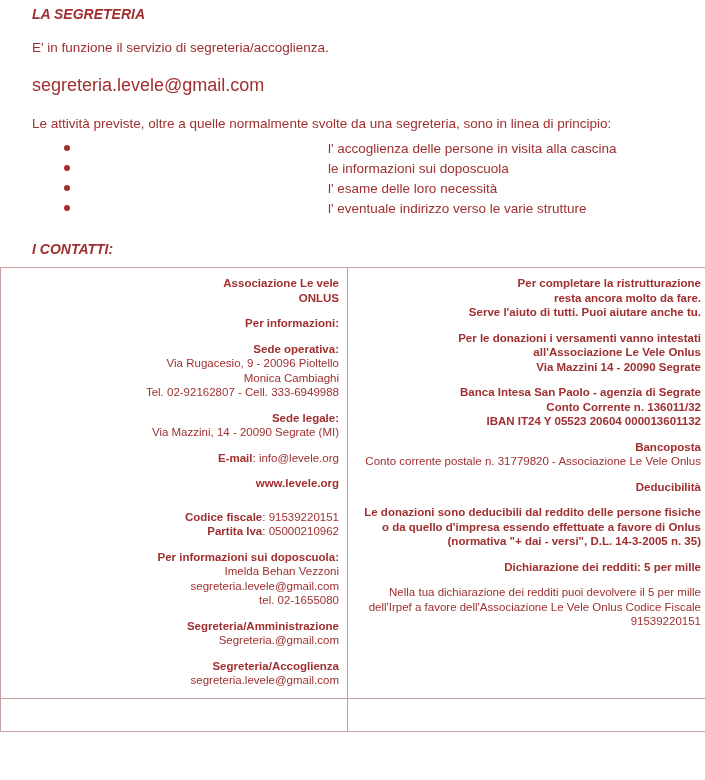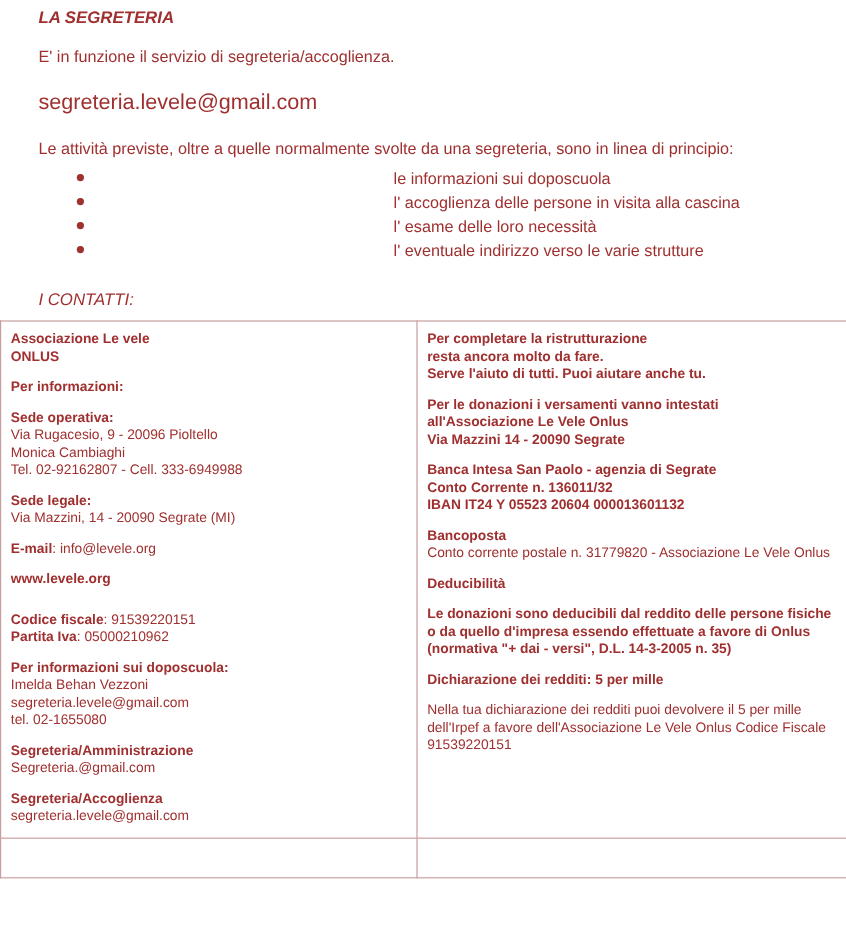--- a/index.html
+++ b/index.html
@@ -63,21 +63,21 @@
     left: 36px;
     top: 6px;
     width: 6px;
     height: 6px;
     border-radius: 50%;
     background: #a03030;
     display: block;
   }
   .contatti-title {
     font-style: italic;
-    font-weight: normal;
+    font-weight: bold;
     font-size: 14px;
     color: #a03030;
     margin: 18px 0 10px 4px;
   }
   table.contacts {
     width: 705px;
     border-collapse: collapse;
     table-layout: fixed;
     margin: 0;
   }
@@ -85,42 +85,42 @@
     border: 1px solid #c8a0a0;
     vertical-align: top;
     padding: 8px 8px 10px 8px;
     color: #a03030;
     font-size: 11.5px;
     line-height: 14.5px;
   }
   td.col-left { width: 330px; }
   td.col-right { width: 345px; }
   .b { font-weight: bold; }
-  .blk { margin-bottom: 11px; }
+  .blk { margin-bottom: 11px; text-align: right; }
   .blk:last-child { margin-bottom: 0; }
   .nowrap-line { display: block; }
   .small-row td {
     height: 14px;
     padding: 0;
   }
   .spacer-8 { height: 8px; }
 </style>
 </head>
 <body>
 
 <div class="page">
 
   <div class="intro">
     <div class="section-title">LA SEGRETERIA</div>
     <div class="lead">E' in funzione il servizio di segreteria/accoglienza.</div>
     <div class="email-big">segreteria.levele@gmail.com</div>
     <div class="para">Le attività previste, oltre a quelle normalmente svolte da una segreteria, sono in linea di principio:</div>
     <ul class="bullets">
+      <li><span class="dot"></span><span>l' accoglienza delle persone in visita alla cascina</span></li>
       <li><span class="dot"></span><span>le informazioni sui doposcuola</span></li>
-      <li><span class="dot"></span><span>l' accoglienza delle persone in visita alla cascina</span></li>
       <li><span class="dot"></span><span>l' esame delle loro necessità</span></li>
       <li><span class="dot"></span><span>l' eventuale indirizzo verso le varie strutture</span></li>
     </ul>
     <div class="contatti-title">I CONTATTI:</div>
   </div>
 
   <table class="contacts">
     <tbody>
         <tr>
       <td class="col-left">

